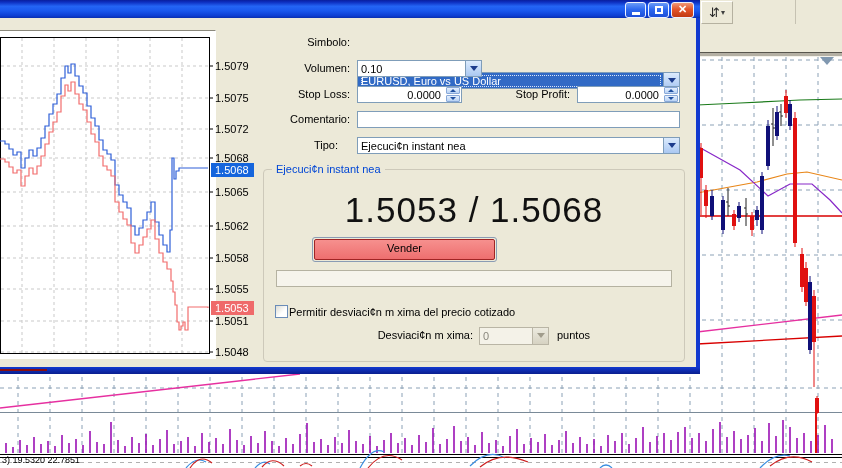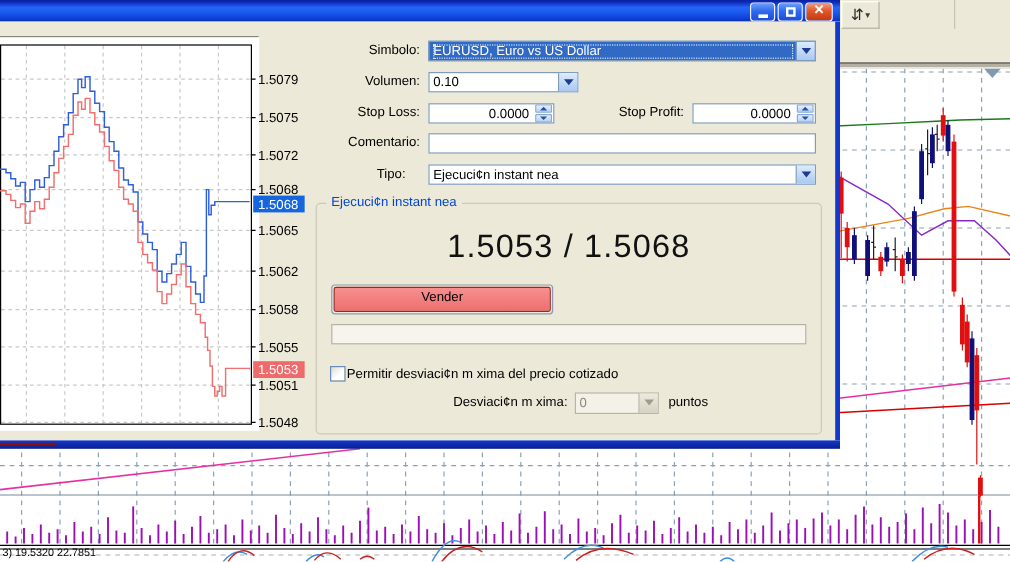--- a/index.html
+++ b/index.html
@@ -47,41 +47,41 @@
 
   
   .flabel { position:absolute; font-size:11px; color:#000; text-align:right; width:90px; }
   .field { position:absolute; height:17px; background:#fff; border:1px solid #7f9db9;
     font-size:11px; color:#000; }
   .combo-text { position:absolute; left:3px; top:2px; right:18px; white-space:nowrap; overflow:hidden; }
   .combo-btn { position:absolute; right:0; top:0; width:16px; height:15px;
     background:linear-gradient(180deg,#dcebfd,#aac8f2); border-left:1px solid #7f9db9; }
   .combo-btn::after { content:""; position:absolute; left:4px; top:5px;
     border-left:4px solid transparent; border-right:4px solid transparent; border-top:5px solid #1c3c8c; }
-  .combo-sel { background:#316ac5; }
+  .combo-sel { background:#316ac5;margin-top:38px; }
   .combo-sel .combo-text { color:#fff; outline:1px dotted #d8e4f8; outline-offset:-1px; }
   .spin-text { position:absolute; left:3px; top:2px; right:20px; text-align:right; }
   .spin-btns { position:absolute; right:0; top:0; width:16px; height:15px; }
   .spin-up,.spin-dn { position:absolute; left:1px; width:14px; height:7px;
     background:linear-gradient(180deg,#e6f0fd,#b8d2f4); border:1px solid #88a8d8; border-radius:1px; }
   .spin-up { top:0; } .spin-dn { top:8px; }
   .spin-up::after { content:""; position:absolute; left:3px; top:1px;
     border-left:3px solid transparent; border-right:3px solid transparent; border-bottom:3px solid #2050a0; }
   .spin-dn::after { content:""; position:absolute; left:3px; top:1px;
     border-left:3px solid transparent; border-right:3px solid transparent; border-top:3px solid #2050a0; }
 
   
   #groupbox { position:absolute; left:263px; top:169px; width:422px; height:193px;
     border:1px solid #cdc9ba; border-radius:4px; }
   #group-legend { position:absolute; left:8px; top:-7px; background:#ece9d8; padding:0 4px;
     font-size:11px; color:#0046d5; }
   #price-display { position:absolute; left:0; top:20px; width:100%; text-align:center;
-    font-size:27px; color:#111; letter-spacing:1px; }
+    font-size:35px; color:#111; letter-spacing:1px; }
   .trade-btn { position:absolute; top:67px; width:185px; height:25px; border-radius:3px;
-    font-size:11px; color:#000; text-align:center; line-height:21px; border:1px solid #8a9cb4; }
+    font-size:11px; color:#000; text-align:center; line-height:21px; border:1px solid #8a9cb4;margin-left:36px; }
   #btn-sell { left:12px; } #btn-buy { left:224px; }
   #btn-sell .inner { position:absolute; inset:1px; border:1px solid #a02424; border-radius:2px;
     background:linear-gradient(180deg,#f6908e,#ee6f6f); }
   #btn-buy .inner { position:absolute; inset:1px; border:1px solid #4878c0; border-radius:2px;
     background:linear-gradient(180deg,#b4d0f4,#96bbec); }
   .trade-btn span.lbl { position:relative; z-index:2; }
   #result-field { position:absolute; left:12px; top:100px; width:396px; height:17px;
     background:#f6f4ec; border:1px solid #b5b2a1; }
   #dev-check { position:absolute; left:11px; top:135px; width:13px; height:13px;
     border:1px solid #6a8cb8; background:linear-gradient(135deg,#dcdcd4 0%,#fff 60%); }

